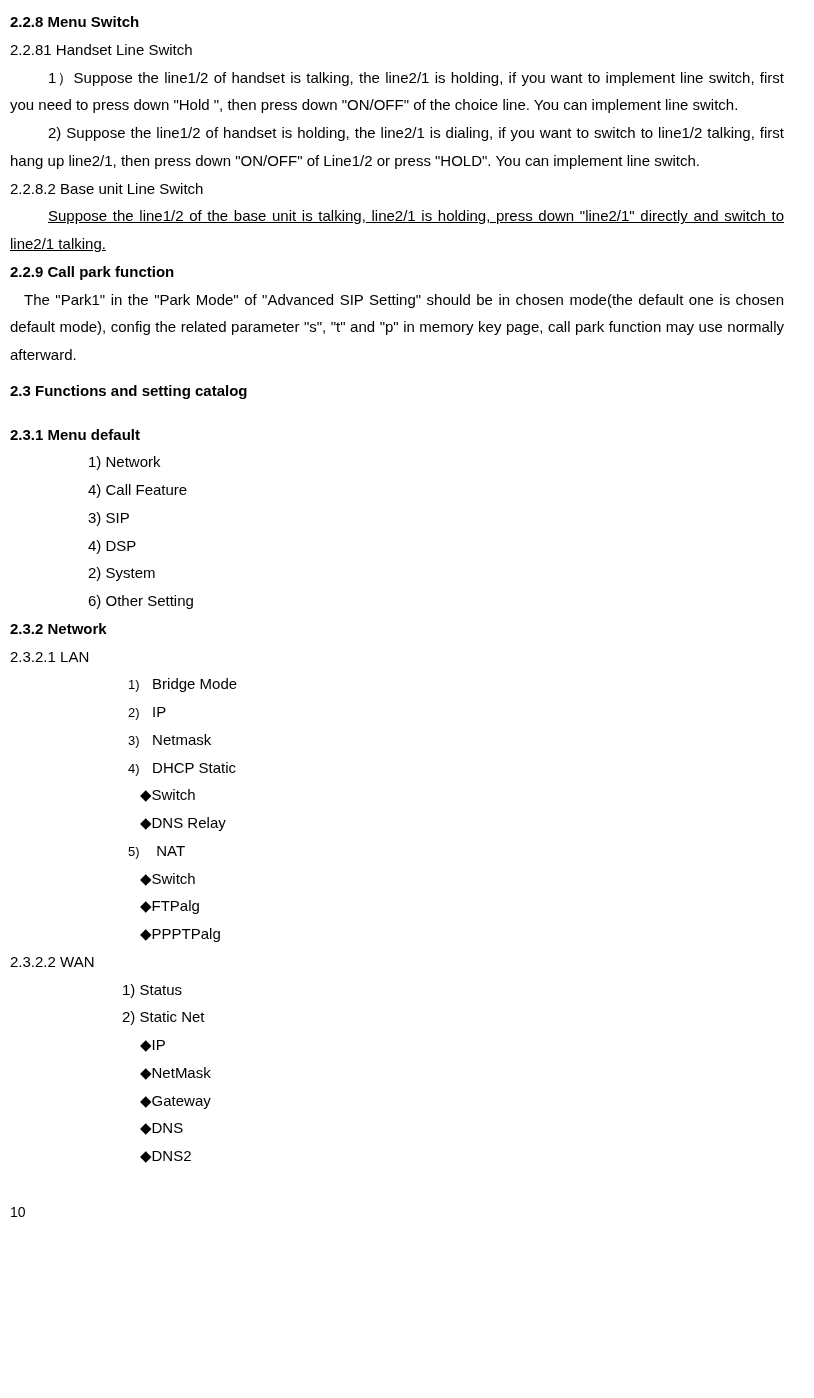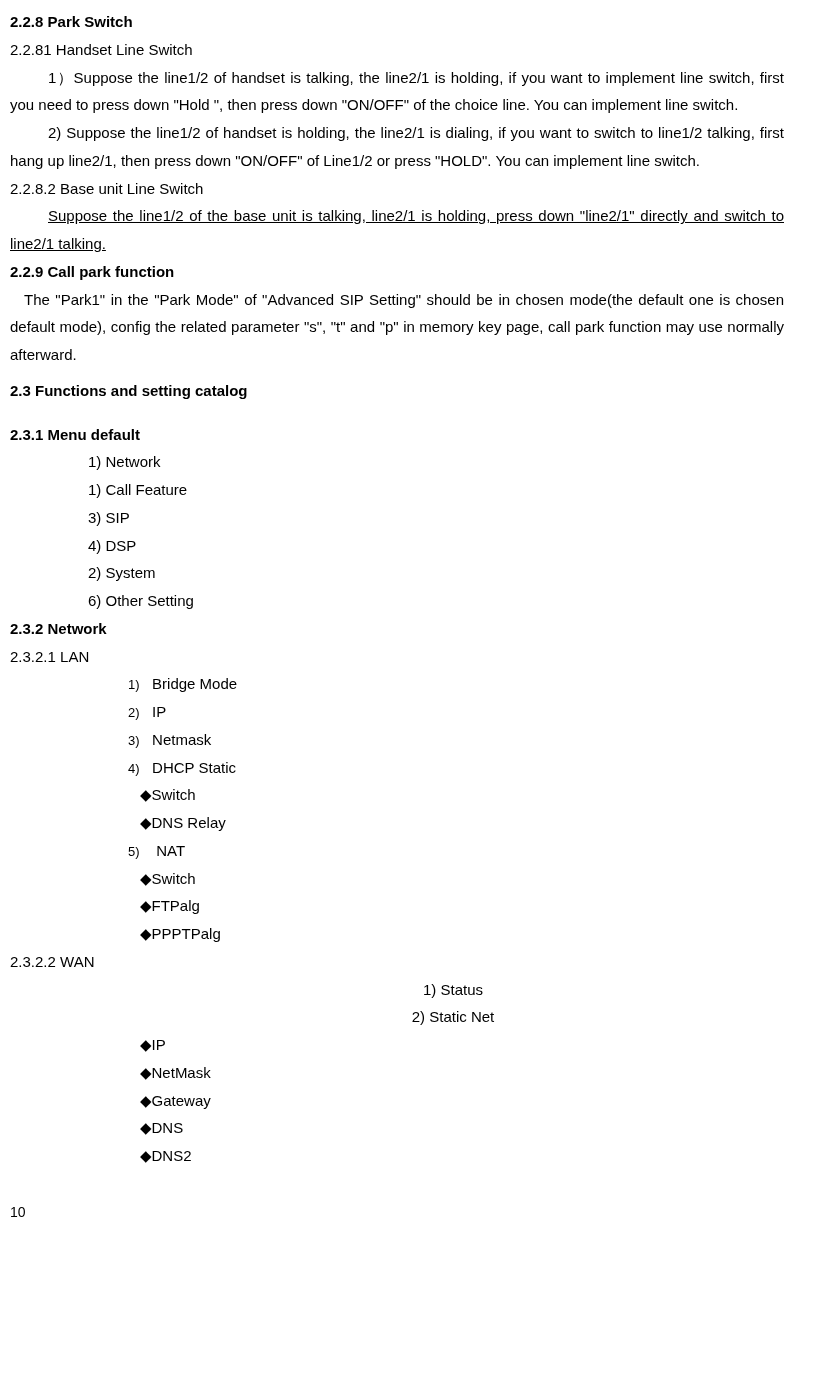--- a/index.html
+++ b/index.html
@@ -19,21 +19,20 @@
       padding-left: 78px;
     }
     .indent3-num {
       padding-left: 118px;
     }
     .indent4 {
       padding-left: 130px;
     }
     .indent3-alt {
       padding-left: 112px;
-      text-align: center;
     }
     .justify {
       text-align: justify;
     }
     .para {
       margin: 0;
     }
     .section-heading {
       font-weight: bold;
       margin-top: 8px;
@@ -45,35 +44,35 @@
       padding-right: 4px;
       margin-top: 30px;
     }
     .small-paren {
       font-size: 13px;
     }
   </style>
 </head>
 <body>
 
-<p class="para bold">2.2.8 Park Switch</p>
+<p class="para bold">2.2.8 Menu Switch</p>
 <p class="para">2.2.81 Handset Line Switch</p>
 <p class="para justify" style="text-indent: 38px;">1）Suppose the line1/2 of handset is talking, the line2/1 is holding, if you want to implement line switch, first you need to press down "Hold ", then press down "ON/OFF" of the choice line. You can implement line switch.</p>
 <p class="para justify" style="text-indent: 38px;">2) Suppose the line1/2 of handset is holding, the line2/1 is dialing, if you want to switch to line1/2 talking, first hang up line2/1, then press down "ON/OFF" of Line1/2 or press "HOLD". You can implement line switch.</p>
 <p class="para">2.2.8.2 Base unit Line Switch</p>
 <p class="para justify" style="text-indent: 38px; text-decoration: underline;">Suppose the line1/2 of the base unit is talking, line2/1 is holding, press down "line2/1" directly and switch to line2/1 talking.</p>
 
 <p class="para bold">2.2.9 Call park function</p>
 <p class="para justify" style="text-indent: 14px;">The "Park1" in the "Park Mode" of "Advanced SIP Setting" should be in chosen mode(the default one is chosen default mode), config the related parameter "s", "t" and "p" in memory key page, call park function may use normally afterward.</p>
 
 <p class="para section-heading">2.3 Functions and setting catalog</p>
 
 <p class="para bold" style="margin-top:16px;">2.3.1 Menu default</p>
 <p class="para indent2">1) Network</p>
-<p class="para indent2">1) Call Feature</p>
+<p class="para indent2">4) Call Feature</p>
 <p class="para indent2">3) SIP</p>
 <p class="para indent2">4) DSP</p>
 <p class="para indent2">2) System</p>
 <p class="para indent2">6) Other Setting</p>
 
 <p class="para bold">2.3.2 Network</p>
 <p class="para">2.3.2.1 LAN</p>
 
 <p class="para indent3-num"><span class="small-paren">1)</span>&nbsp;&nbsp;&nbsp;<span>Bridge Mode</span></p>
 <p class="para indent3-num"><span class="small-paren">2)</span>&nbsp;&nbsp;&nbsp;<span>IP</span></p>

